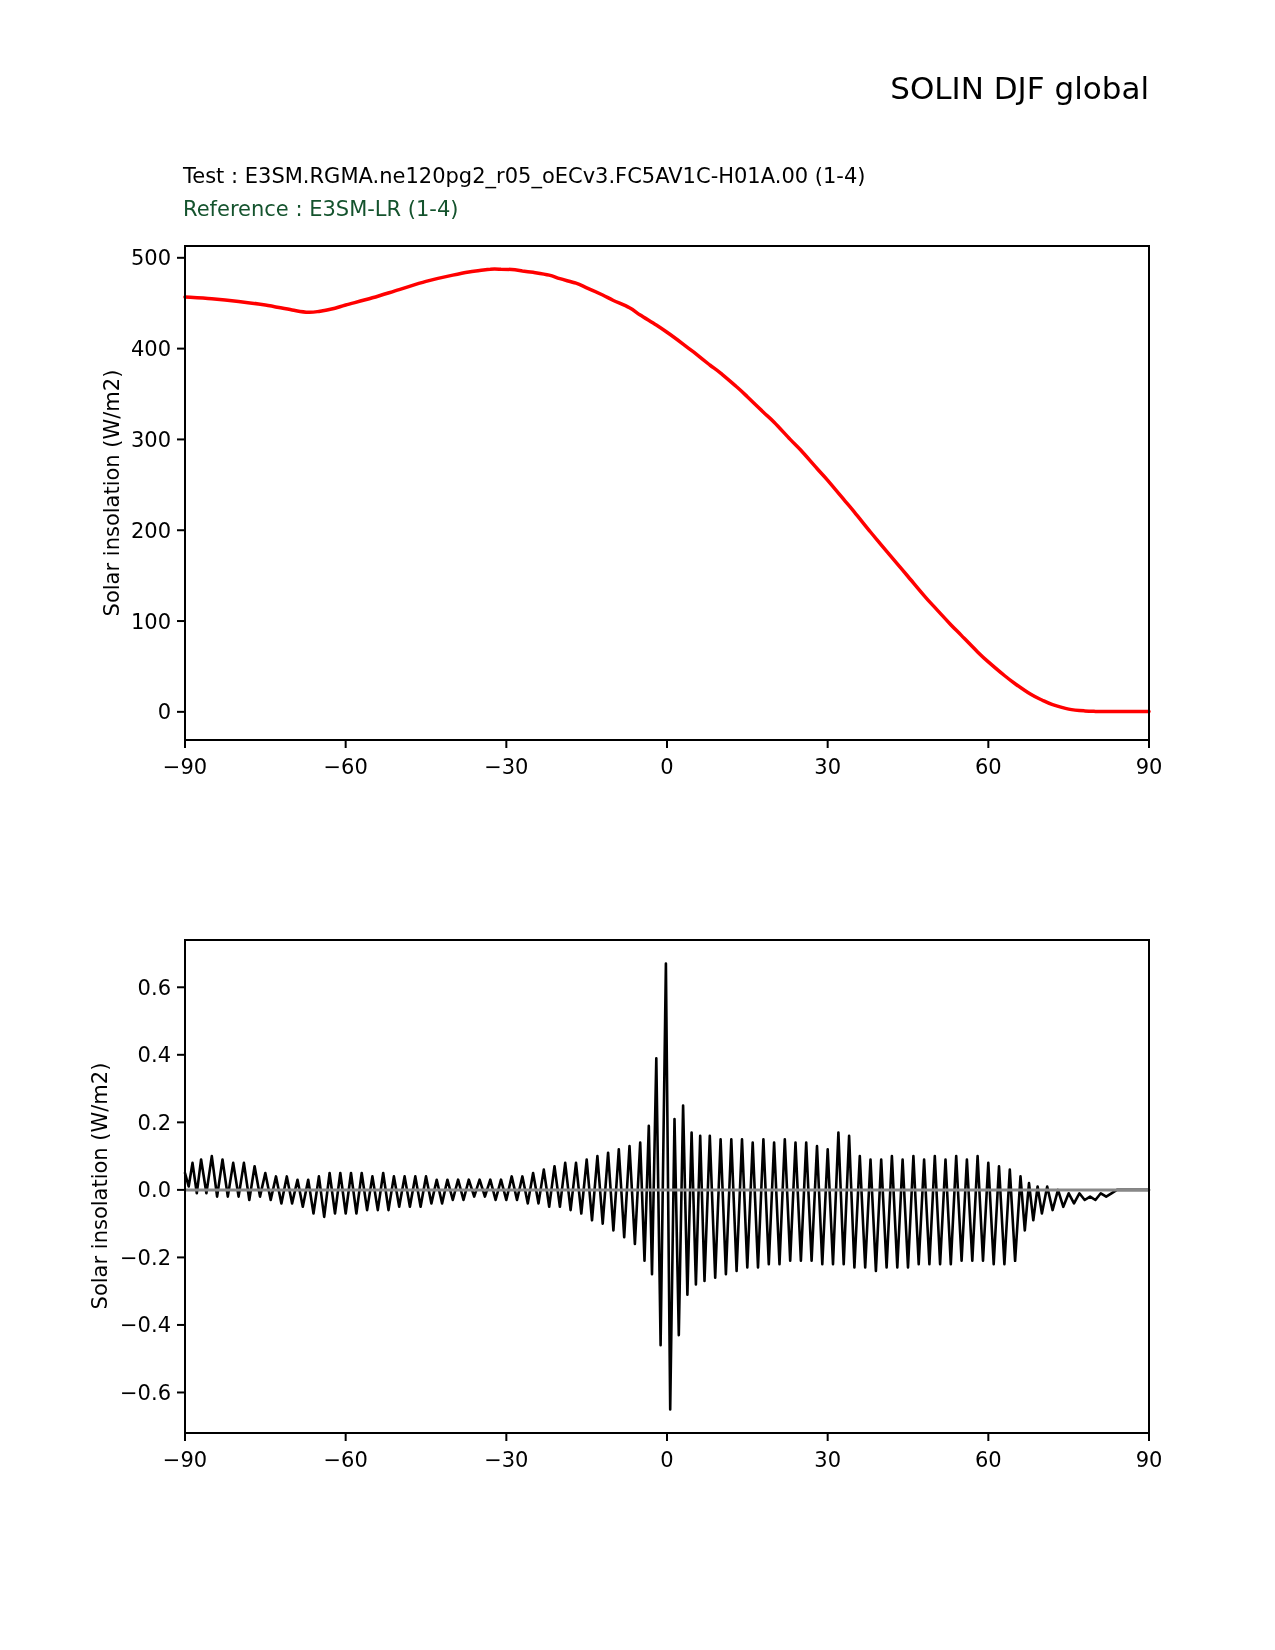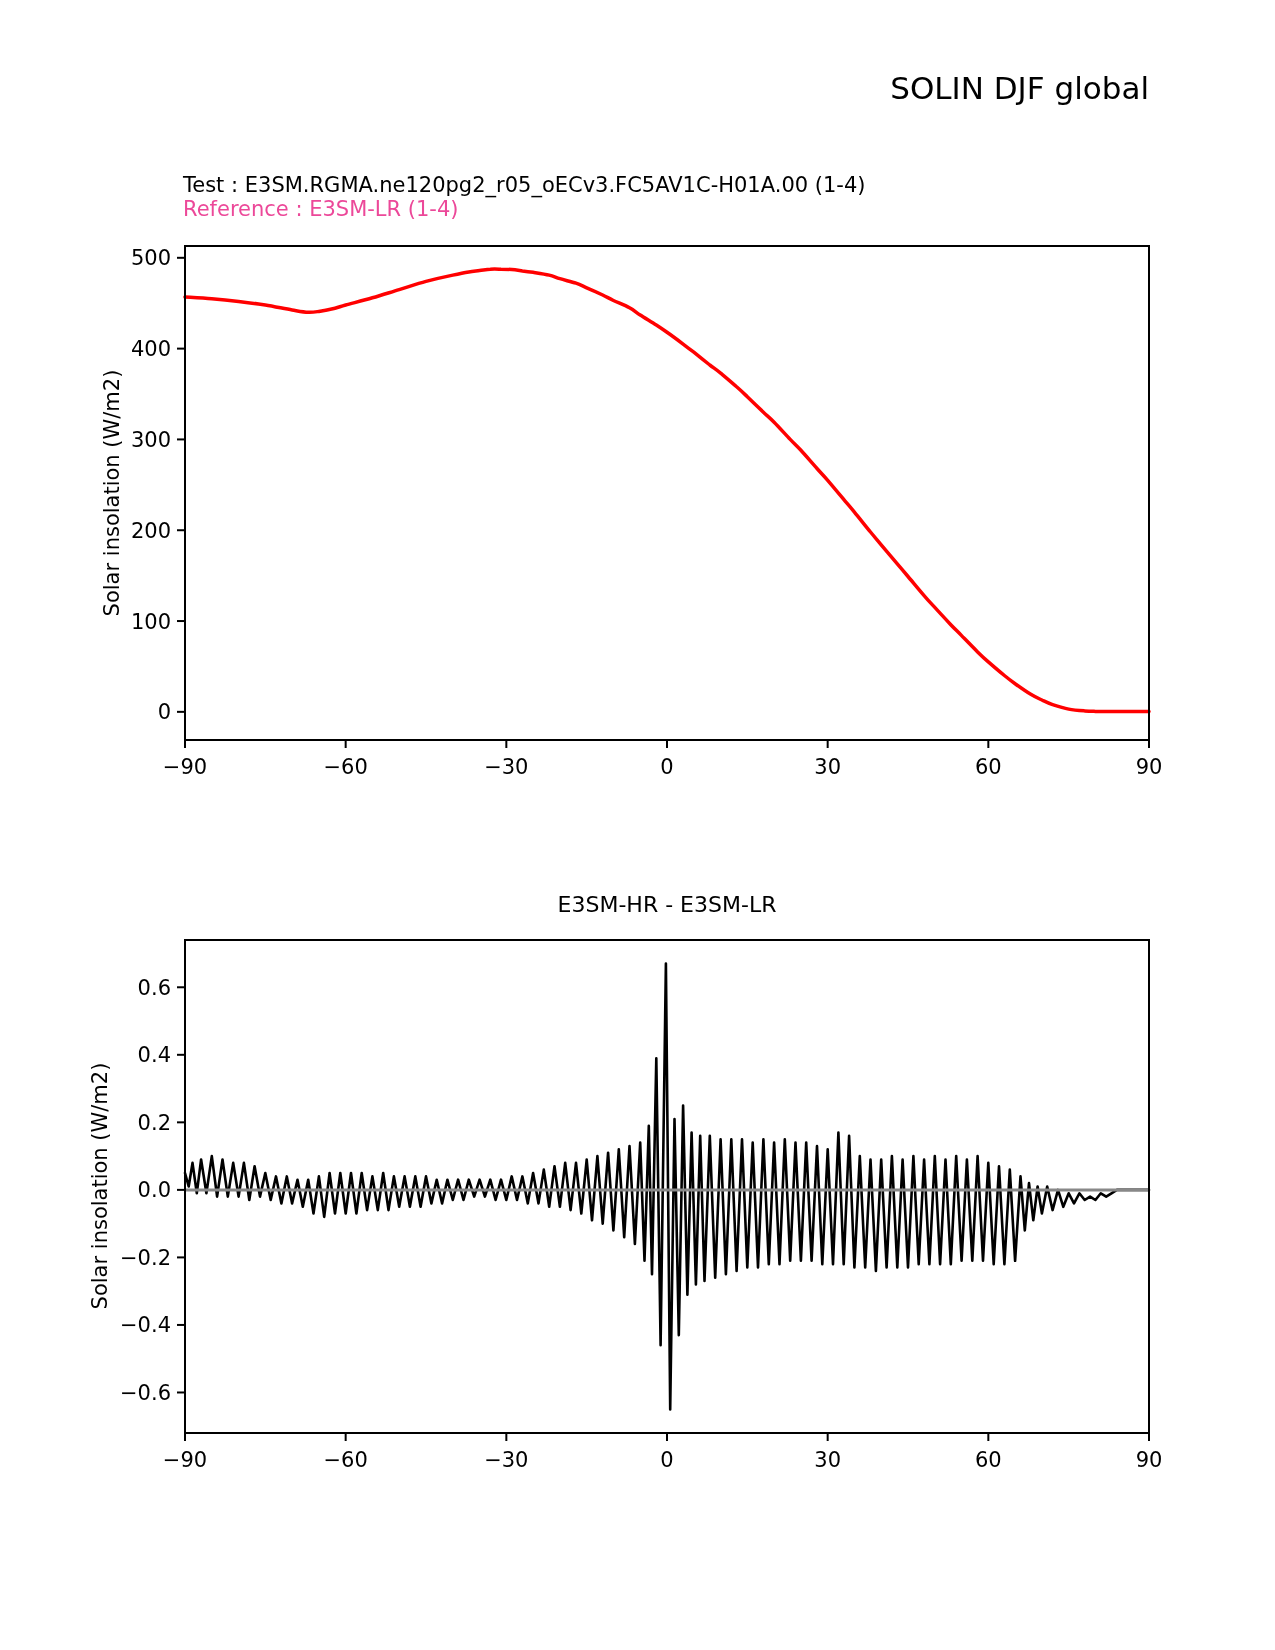--- a/index.html
+++ b/index.html
@@ -1,37 +1,36 @@
 <!DOCTYPE html>
 <html><head>
 <meta charset="utf-8">
 <style>
   html,body{margin:0;padding:0;background:#ffffff;}
   .page{position:relative;width:1275px;height:1650px;background:#ffffff;overflow:hidden;
         font-family:"DejaVu Sans",sans-serif;color:#000;}
   .abs{position:absolute;white-space:nowrap;}
   .main-title{left:185px;top:70px;width:964px;text-align:right;font-size:31px;}
-  .test-line{left:183px;top:173px;font-size:21px;}
+  .test-line{left:183px;top:164px;font-size:21px;}
   .ref-line{left:183px;top:197px;font-size:21px;}
   .plot-title-2{left:185px;top:892px;width:964px;text-align:center;font-size:22px;}
   .ylabel{font-size:21px;transform:translate(-50%,-50%) rotate(-90deg);}
   .ylabel1{left:112px;top:493px;}
   .ylabel2{left:100px;top:1186px;}
   svg.canvas{position:absolute;left:0;top:0;}
 </style>
 </head>
 <body>
 
 <div class="page">
   <div class="abs main-title">SOLIN DJF global</div>
   <div class="abs test-line">Test : E3SM.RGMA.ne120pg2_r05_oECv3.FC5AV1C-H01A.00 (1-4)</div>
-  <div class="abs ref-line" style="color:#ec4899;">Reference : E3SM-LR (1-4)</div>
+  <div class="abs ref-line" style="color:#14532d;">Reference : E3SM-LR (1-4)</div>
 
   <div class="abs ylabel ylabel1">Solar insolation (W/m2)</div>
-  <div class="abs plot-title-2">E3SM-HR - E3SM-LR</div>
   <div class="abs ylabel ylabel2">Solar insolation (W/m2)</div>
 
   <svg class="canvas" id="plot-canvas" width="1275" height="1650" viewBox="0 0 1275 1650">
       <g>
         <line x1="185" y1="740" x2="185" y2="748" stroke="#000" stroke-width="2"></line>
         <text x="185" y="774" text-anchor="middle" font-size="21px" font-family="DejaVu Sans, sans-serif" fill="#000">−90</text>
         <line x1="345.66666666666663" y1="740" x2="345.66666666666663" y2="748" stroke="#000" stroke-width="2"></line>
         <text x="345.66666666666663" y="774" text-anchor="middle" font-size="21px" font-family="DejaVu Sans, sans-serif" fill="#000">−60</text>
         <line x1="506.3333333333333" y1="740" x2="506.3333333333333" y2="748" stroke="#000" stroke-width="2"></line>
         <text x="506.3333333333333" y="774" text-anchor="middle" font-size="21px" font-family="DejaVu Sans, sans-serif" fill="#000">−30</text>

